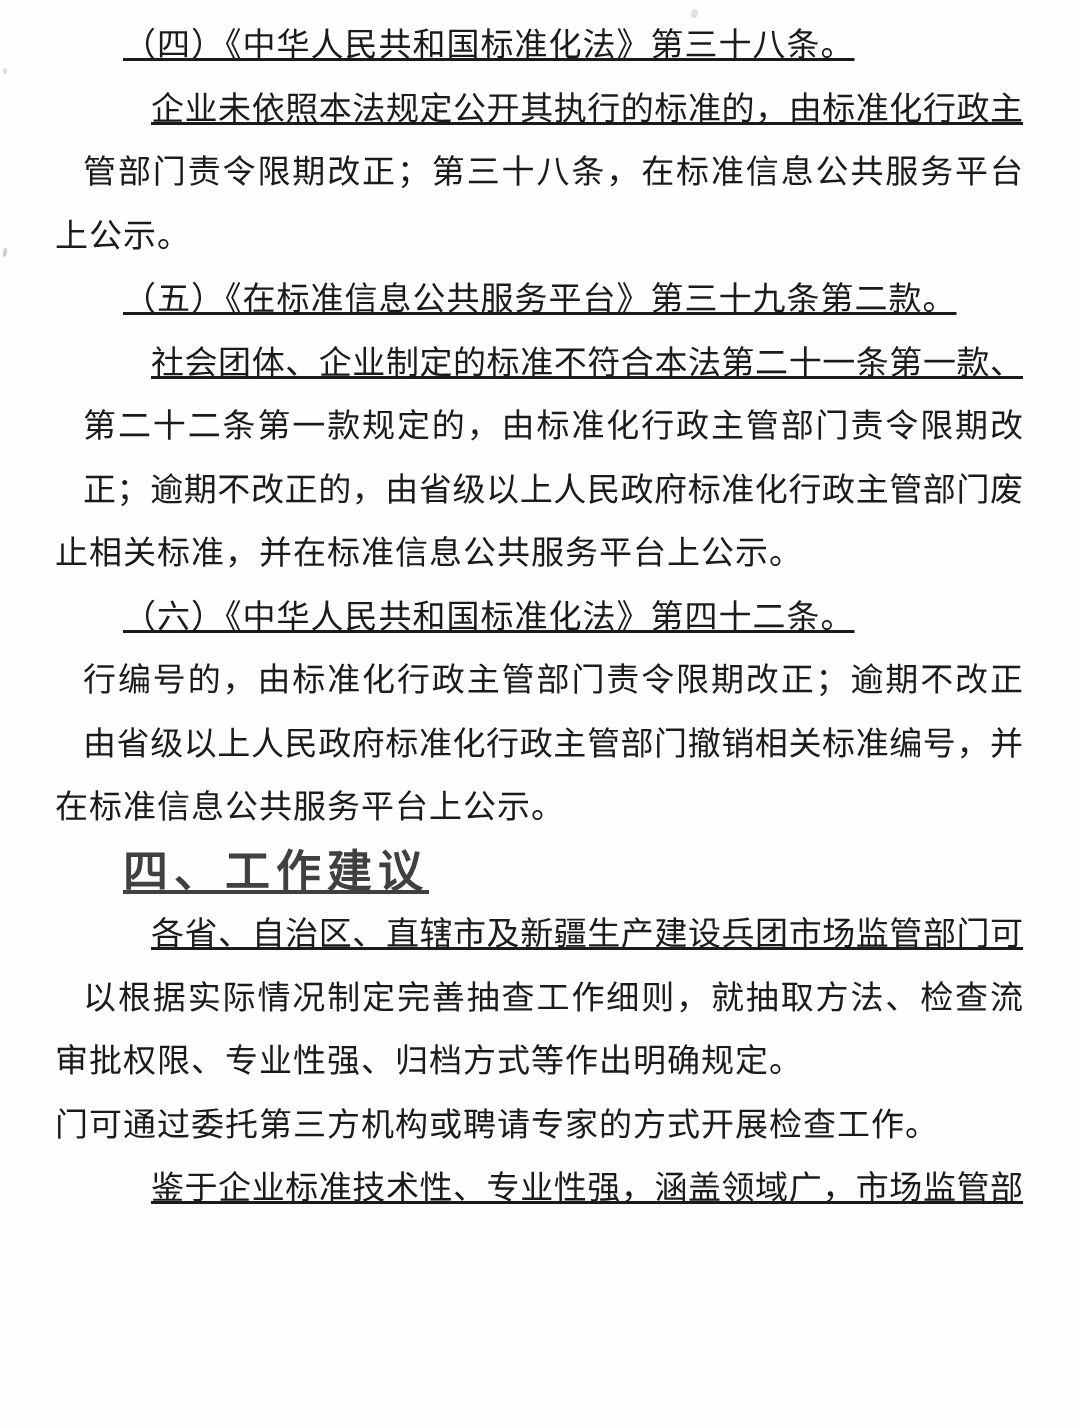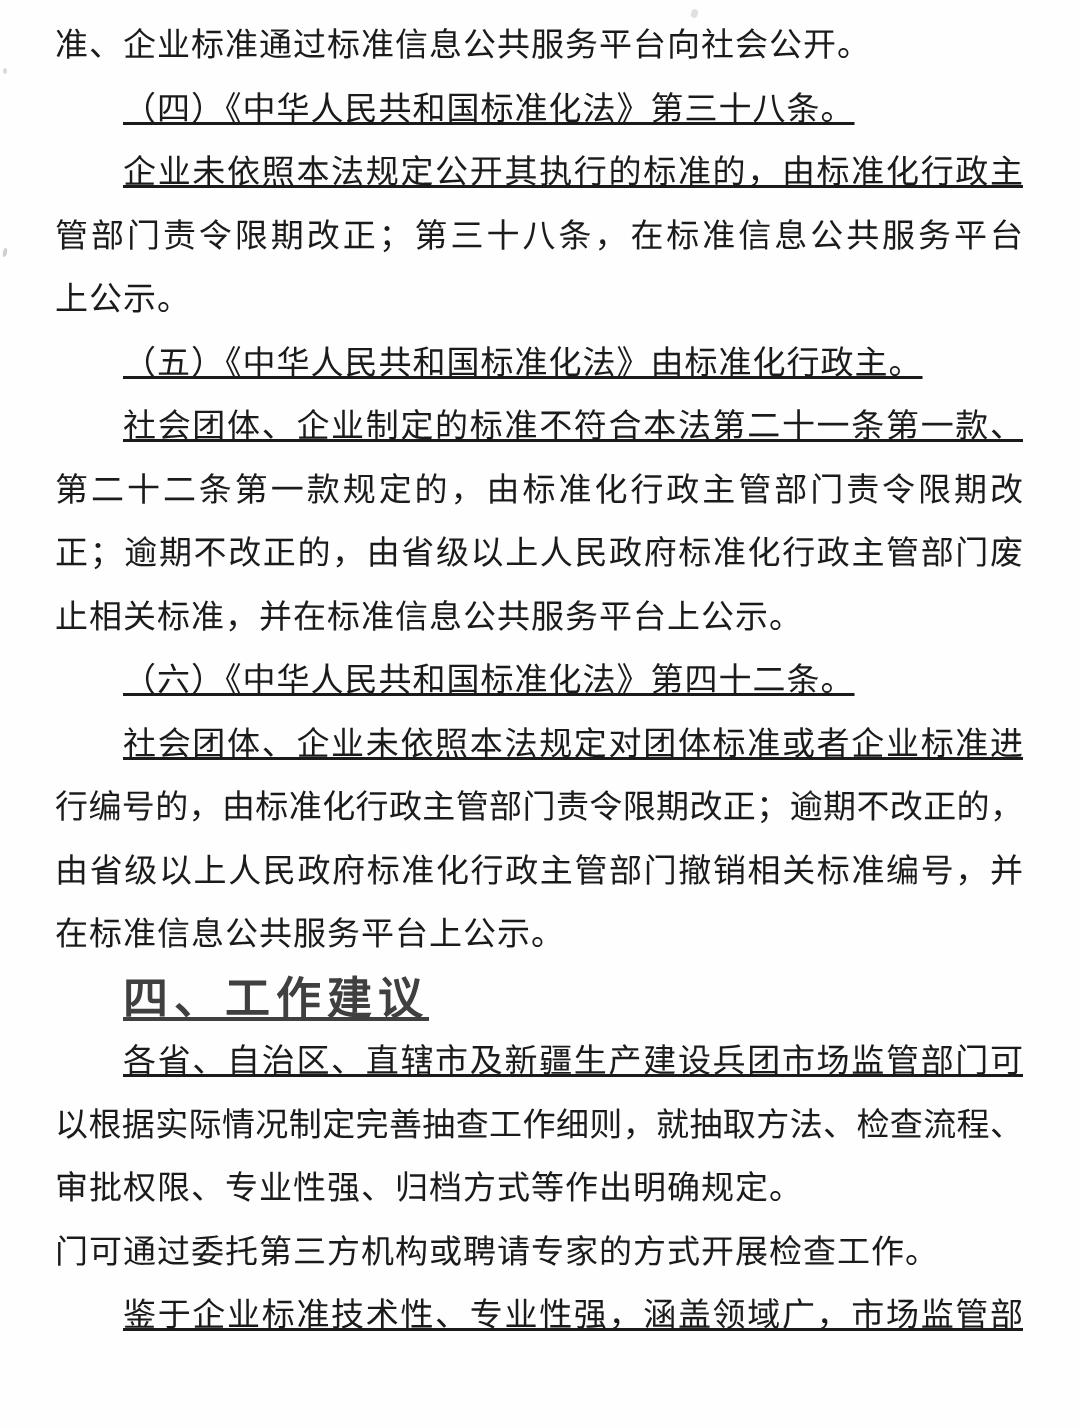--- a/index.html
+++ b/index.html
@@ -31,20 +31,21 @@
     overflow: hidden;
     letter-spacing: 1px;
     text-rendering: optimizeLegibility;
   }
   
   .line.full {
     white-space: normal;
     text-align: justify;
     text-align-last: justify;
     letter-spacing: 0;
+    margin-left: 28px;
   }
   
   .line.ind {
     text-indent: 68px;
     text-decoration: underline;
   }
   .line.head {
     font-family: "Liberation Sans", "DejaVu Sans", sans-serif;
     font-weight: bold;
     font-size: 45px;
@@ -64,32 +65,30 @@
 </style>
 </head>
 <body>
 
 <div class="page">
   <div class="artifact a1"></div>
   <div class="artifact a2"></div>
   <div class="artifact a3"></div>
 
   <div class="content">
-    <div class="line">准、企业标准通过标准信息公共服务平台向社会公开。</div>
     <div class="line ind">（四）《中华人民共和国标准化法》第三十八条。</div>
     <div class="line ind full">企业未依照本法规定公开其执行的标准的，由标准化行政主</div>
     <div class="line full">管部门责令限期改正；第三十八条，在标准信息公共服务平台</div>
     <div class="line">上公示。</div>
-    <div class="line ind">（五）《中华人民共和国标准化法》由标准化行政主。</div>
+    <div class="line ind">（五）《在标准信息公共服务平台》第三十九条第二款。</div>
     <div class="line ind full">社会团体、企业制定的标准不符合本法第二十一条第一款、</div>
     <div class="line full">第二十二条第一款规定的，由标准化行政主管部门责令限期改</div>
     <div class="line full">正；逾期不改正的，由省级以上人民政府标准化行政主管部门废</div>
     <div class="line">止相关标准，并在标准信息公共服务平台上公示。</div>
     <div class="line ind">（六）《中华人民共和国标准化法》第四十二条。</div>
-    <div class="line ind full">社会团体、企业未依照本法规定对团体标准或者企业标准进</div>
     <div class="line full">行编号的，由标准化行政主管部门责令限期改正；逾期不改正的，</div>
     <div class="line full">由省级以上人民政府标准化行政主管部门撤销相关标准编号，并</div>
     <div class="line">在标准信息公共服务平台上公示。</div>
     <div class="line ind head">四、工作建议</div>
     <div class="line ind full">各省、自治区、直辖市及新疆生产建设兵团市场监管部门可</div>
     <div class="line full">以根据实际情况制定完善抽查工作细则，就抽取方法、检查流程、</div>
     <div class="line">审批权限、专业性强、归档方式等作出明确规定。</div>
     <div class="line">门可通过委托第三方机构或聘请专家的方式开展检查工作。</div>
     <div class="line ind full">鉴于企业标准技术性、专业性强，涵盖领域广，市场监管部</div>
   </div>

